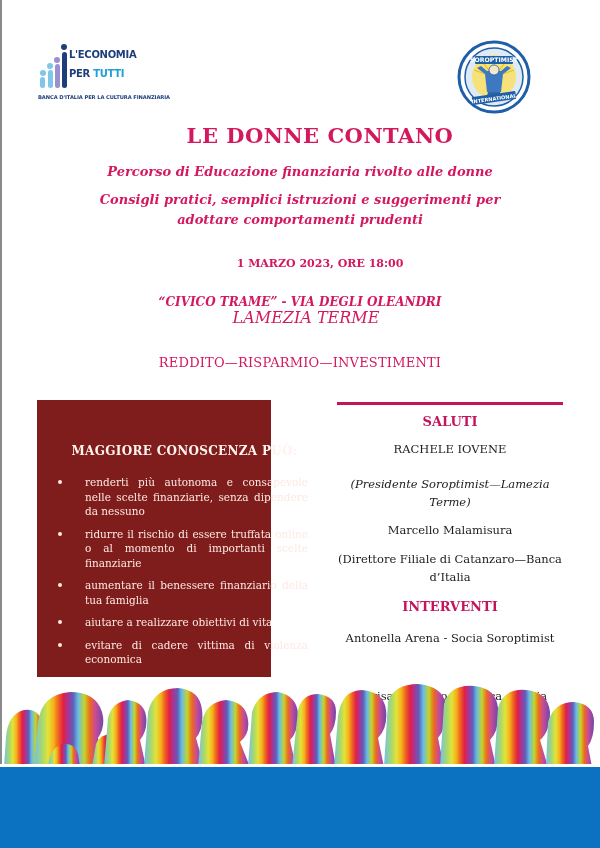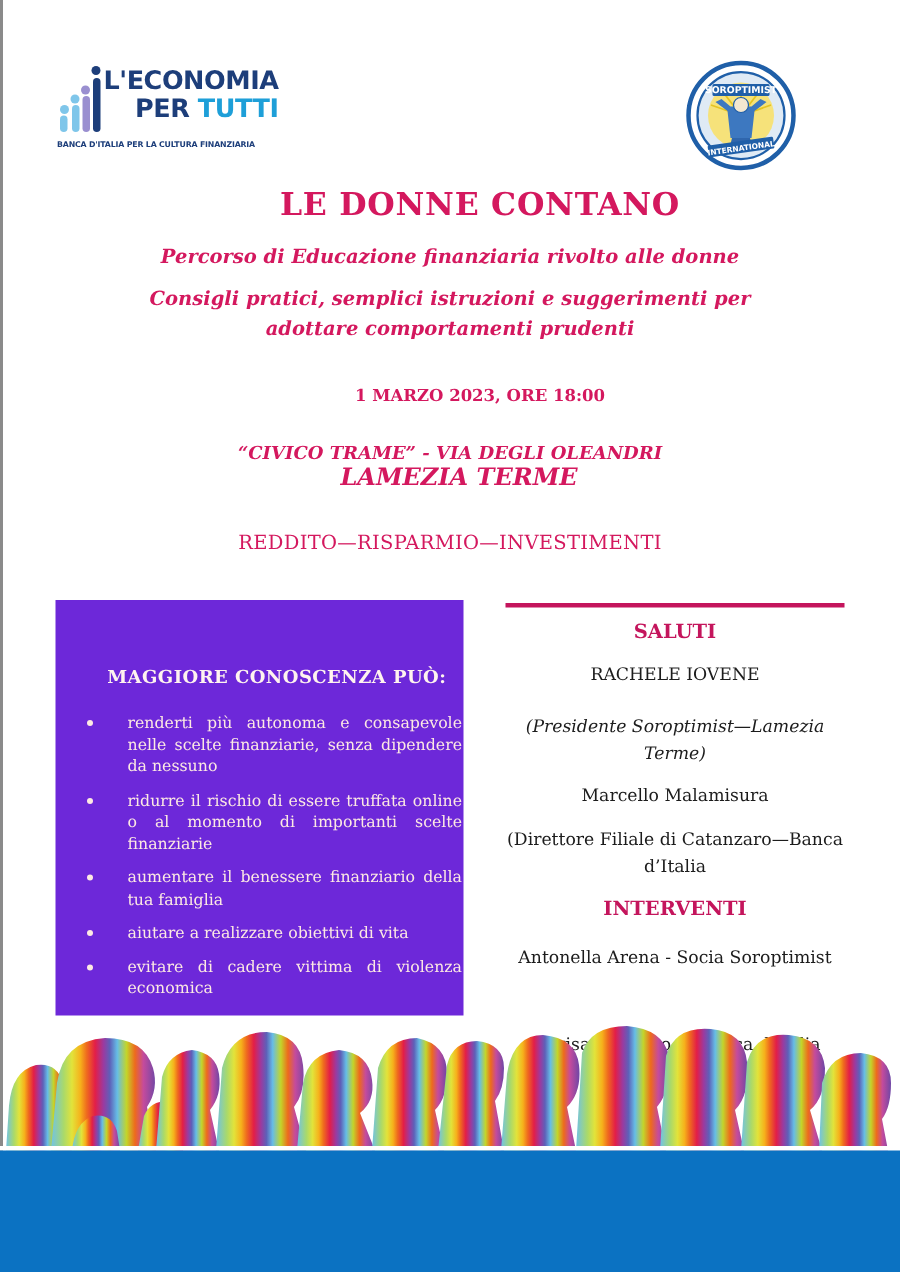--- a/index.html
+++ b/index.html
@@ -6,39 +6,39 @@
   html, body { width: 600px; height: 848px; background: #ffffff; overflow: hidden; }
   body { position: relative; font-family: "DejaVu Serif", "Liberation Serif", serif; }
 
   .left-edge { position: absolute; left: 0; top: 0; width: 2px; height: 767px; background: #8a8a8a; }
 
   
   .logo-ept { position: absolute; left: 38px; top: 44px; width: 130px; height: 62px; }
   .logo-bars { position: absolute; left: 0; top: 0; width: 42px; height: 44px; }
   .logo-bars .bar { position: absolute; bottom: 0; width: 5px; border-radius: 3px; }
   .logo-bars .dot { position: absolute; width: 6px; height: 6px; border-radius: 50%; }
-  .logo-title { position: absolute; left: 31px; top: 1px; font-family: "DejaVu Sans", sans-serif; font-weight: bold; font-size: 17px; line-height: 19px; letter-spacing: -0.3px; color: #1d3e7a; text-align: right; }
+  .logo-title { position: absolute; left: 31px; top: 1px; font-family: "DejaVu Sans", sans-serif; font-weight: bold; font-size: 10px; line-height: 19px; letter-spacing: -0.3px; color: #1d3e7a; }
   .logo-title .tutti { color: #1e9fd8; }
   .logo-sub { position: absolute; left: 0; top: 50px; font-family: "DejaVu Sans", sans-serif; font-size: 5.2px; font-weight: bold; color: #1d3e7a; white-space: nowrap; letter-spacing: -0.1px; }
 
   
   .seal { position: absolute; left: 457px; top: 40px; width: 74px; height: 74px; }
 
   
   .center { position: absolute; left: 0; width: 600px; text-align: center; color: #d4185e; }
   .title { top: 123px; font-size: 21px; font-weight: bold; letter-spacing: 0.5px; margin-left: 20px; }
   .sub1 { top: 164px; font-size: 13px; font-style: italic; font-weight: bold; }
   .sub2 { top: 190px; font-size: 13px; font-style: italic; font-weight: bold; line-height: 20px; padding: 0 88px; }
   .date { top: 257px; font-size: 11px; font-weight: bold; padding-left: 40px; }
   .venue { top: 295px; font-size: 12px; font-weight: bold; font-style: italic; }
-  .city { top: 308px; font-size: 16px; font-weight: bold; font-style: italic; padding-left: 12px; }
+  .city { top: 308px; font-size: 16px; font-weight: normal; font-style: italic; padding-left: 12px; }
   .topics { top: 355px; font-size: 13px; font-weight: normal; letter-spacing: 0.2px; }
 
   
-  .box { position: absolute; left: 37px; top: 400px; width: 272px; height: 277px; background: #6d28d9; }
+  .box { position: absolute; left: 37px; top: 400px; width: 234px; height: 277px; background: #7f1d1d; }
   .box-title { position: absolute; left: 0; top: 44px; width: 295px; text-align: center; font-size: 12px; font-weight: bold; color: #fff3ef; letter-spacing: 0.3px; }
   .box-list { position: absolute; left: 0; top: 75px; width: 295px; list-style: none; padding-left: 10px; }
   .box-list li { position: relative; padding-left: 38px; padding-right: 24px; font-size: 10.5px; line-height: 14.5px; color: #fde9e3; text-align: justify; margin-bottom: 8px; }
   .box-list li .bullet { position: absolute; left: 11px; top: 5px; width: 4px; height: 4px; border-radius: 50%; background: #fde9e3; }
 
   
   .sep { position: absolute; left: 337px; top: 402px; width: 226px; height: 3px; background: #c4155c; }
   .right { position: absolute; left: 337px; width: 226px; text-align: center; color: #1c1c1c; font-size: 11.5px; line-height: 18px; }
   .r-head { color: #c4155c; font-weight: bold; font-size: 13px; }
   .r-saluti { top: 413px; }

